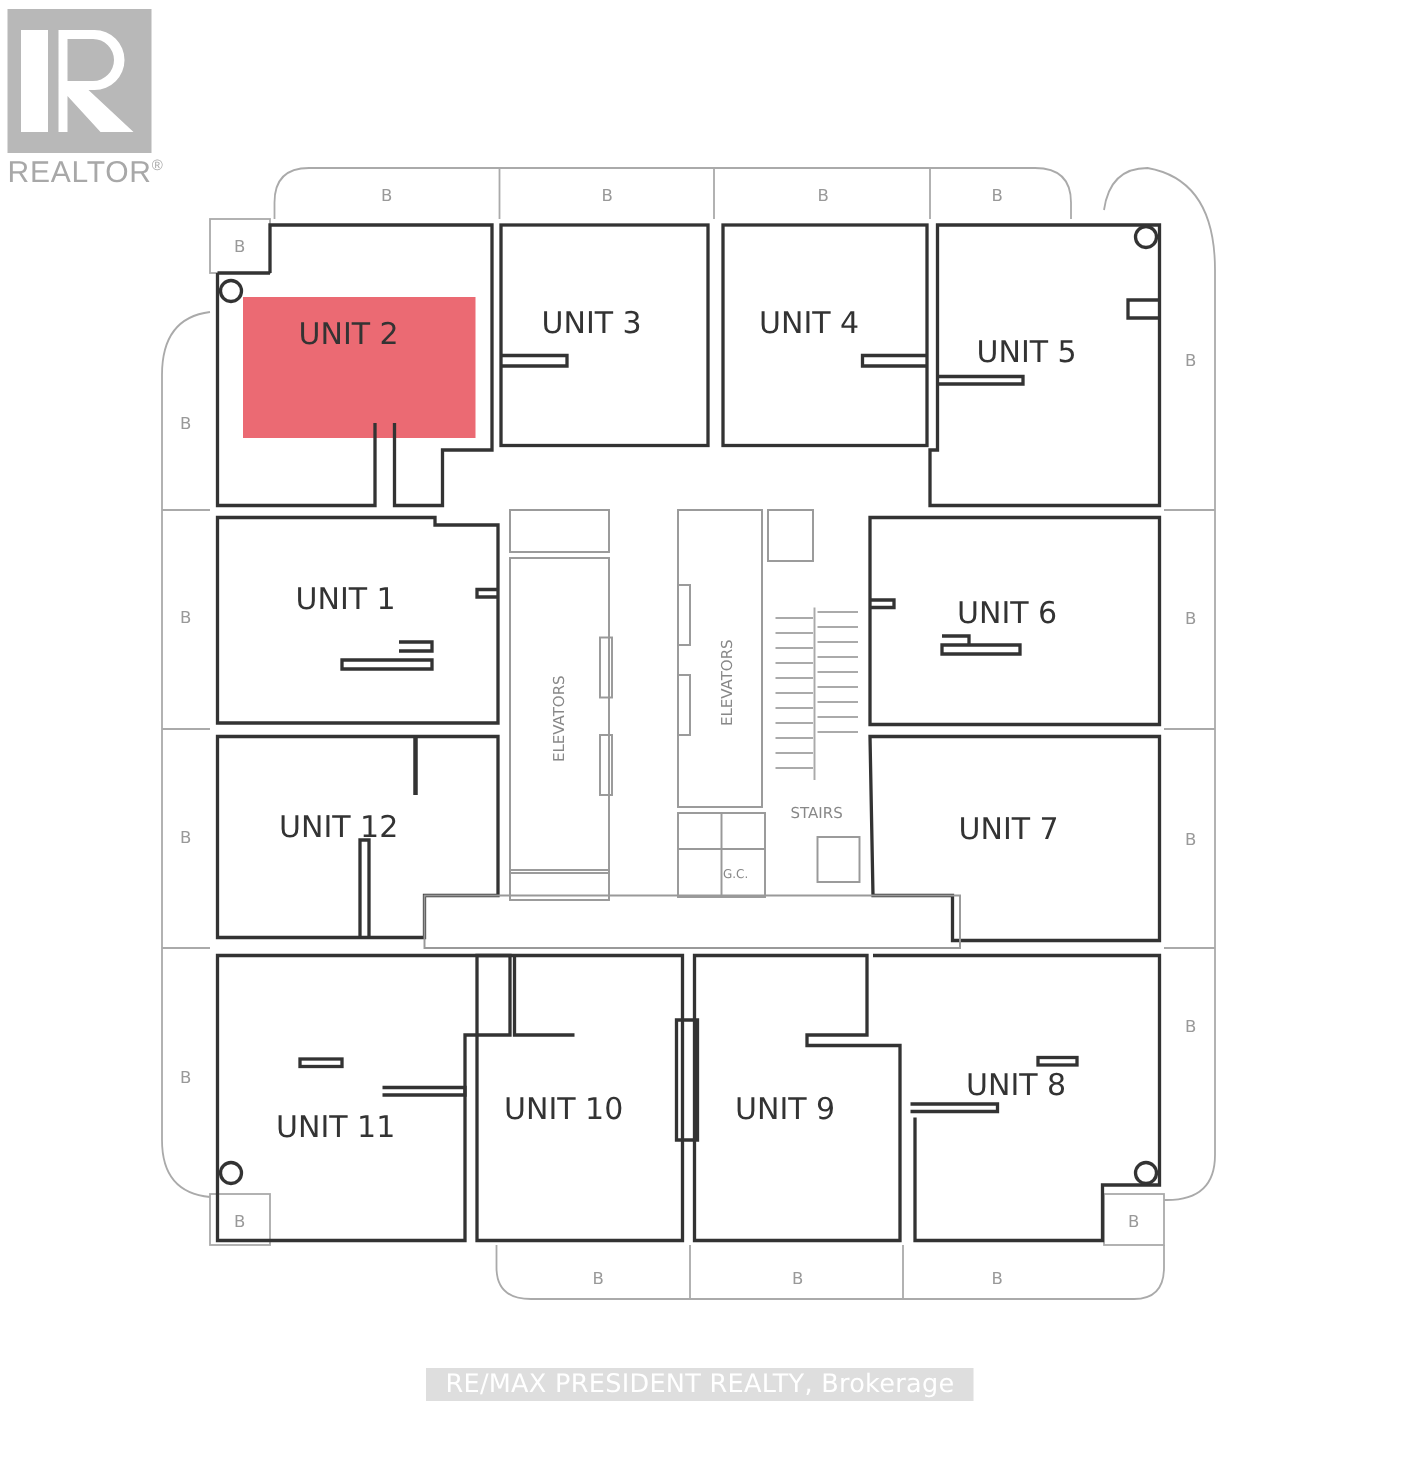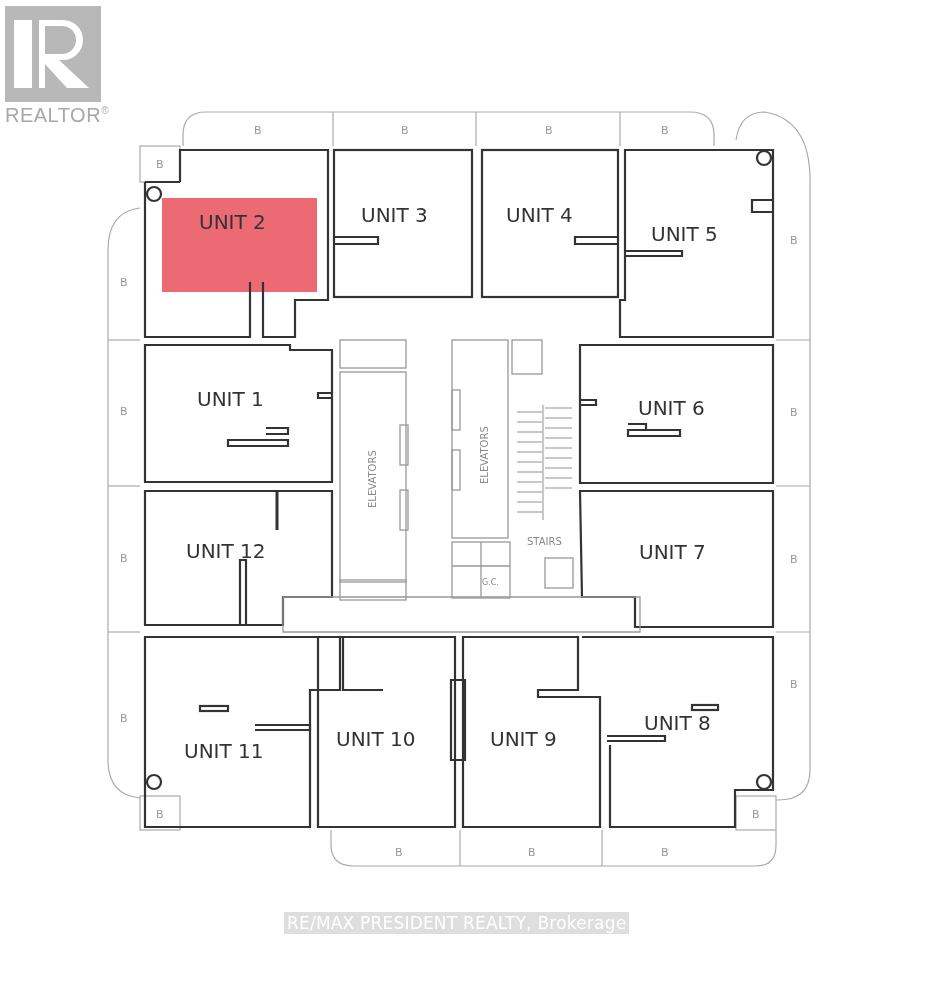--- a/index.html
+++ b/index.html
@@ -4,21 +4,21 @@
 <style>
   html, body { margin:0; padding:0; background:#ffffff; }
   body { width:944px; height:985px; position:relative; overflow:hidden; font-family:"DejaVu Sans", sans-serif; }
   .logo { position:absolute; left:5px; top:6px; width:93px; }
   .logo-box { width:96px; height:96px; background:#b8b8b8; position:relative; }
   .logo-text { font-family:"Liberation Sans", sans-serif; font-size:20px; color:#a8a8a8; margin-top:2px; letter-spacing:0.5px; }
   svg.plan { position:absolute; left:0; top:0; }
   .lbl { font-family:"DejaVu Sans", sans-serif; font-size:20px; fill:#333; }
   .lblsm { font-family:"DejaVu Sans", sans-serif; font-size:10px; fill:#888; }
   .blbl { font-family:"DejaVu Sans", sans-serif; font-size:11px; fill:#999; }
-  .watermark { position:absolute; left:284px; top:912px; font-family:"DejaVu Sans", sans-serif; font-size:17px; color:#fff; background:rgba(200,200,200,0.6); padding:1px 3px; letter-spacing:0.2px; }
+  .watermark { position:absolute; left:284px; top:912px; font-family:"DejaVu Sans", sans-serif; font-size:17px; color:#fff; background:rgba(200,200,200,0.6); padding:1px 13px; letter-spacing:0.2px; }
 </style>
 </head>
 <body>
 
 <div class="logo">
   <div class="logo-box">
     <svg width="96" height="96" viewBox="0 0 96 96">
       <rect x="9" y="14" width="18" height="68" fill="#fff"></rect>
       <path d="M34 14 H58 A20 20 0 0 1 58 54 H54 L84 82 H62 L40 58 V82 H34 Z M40 20 V48 H57 A14 14 0 0 0 57 20 Z" fill="#fff"></path>
     </svg>

